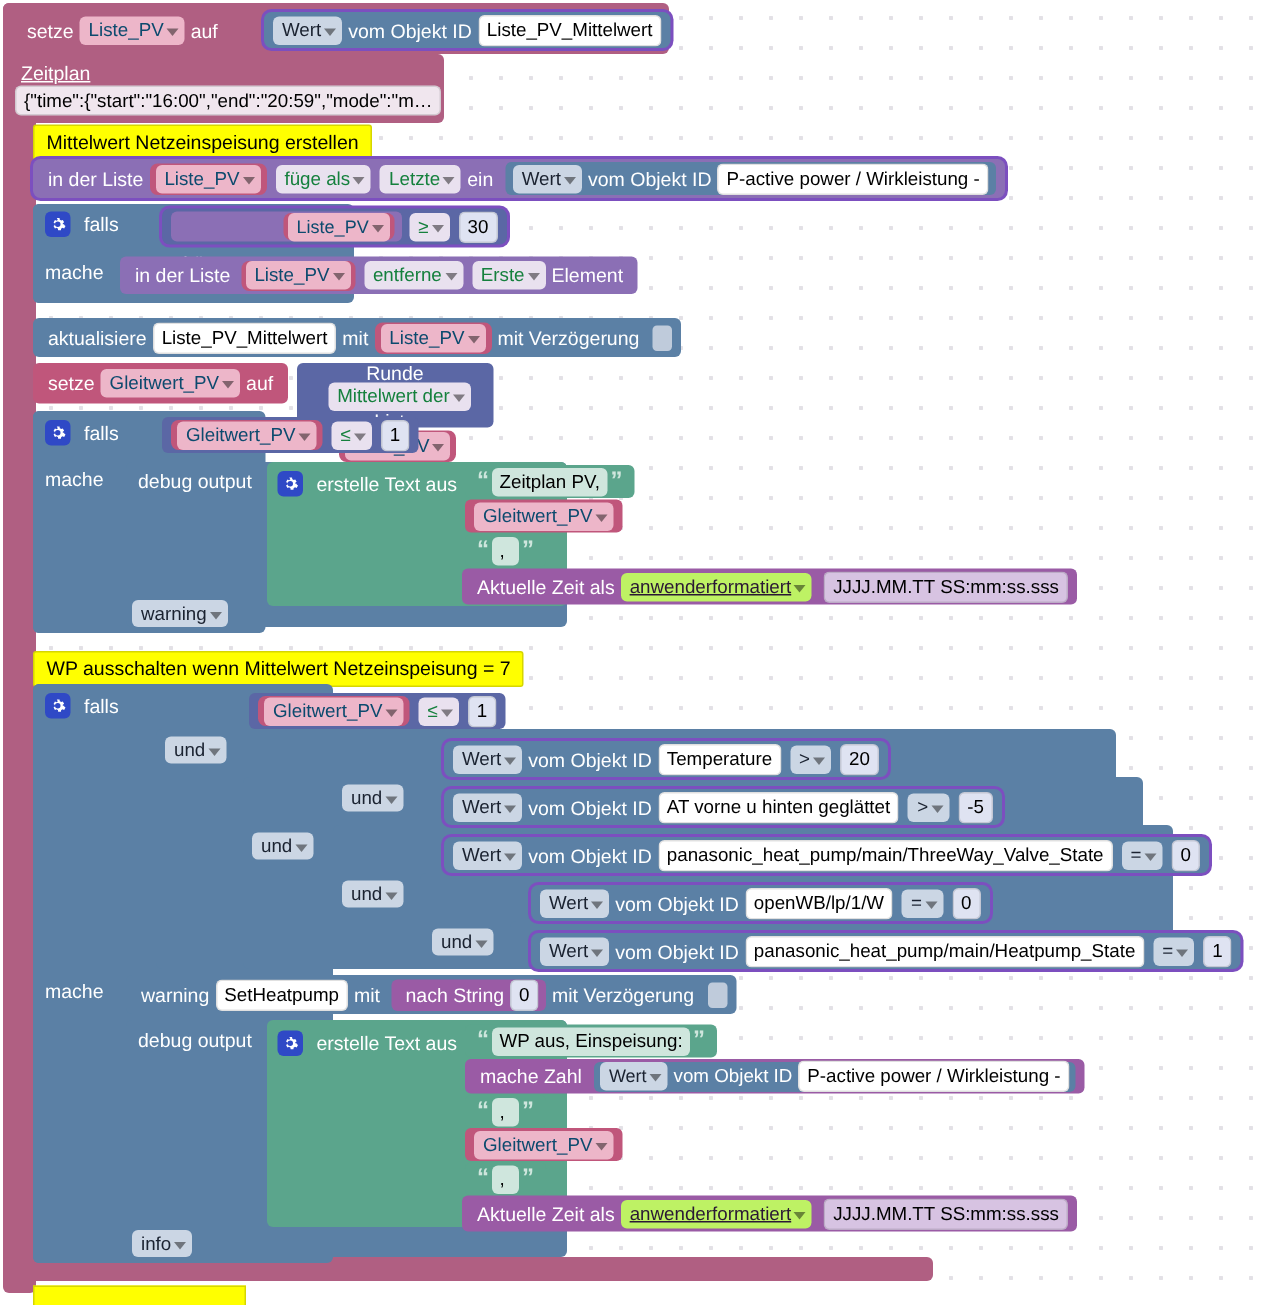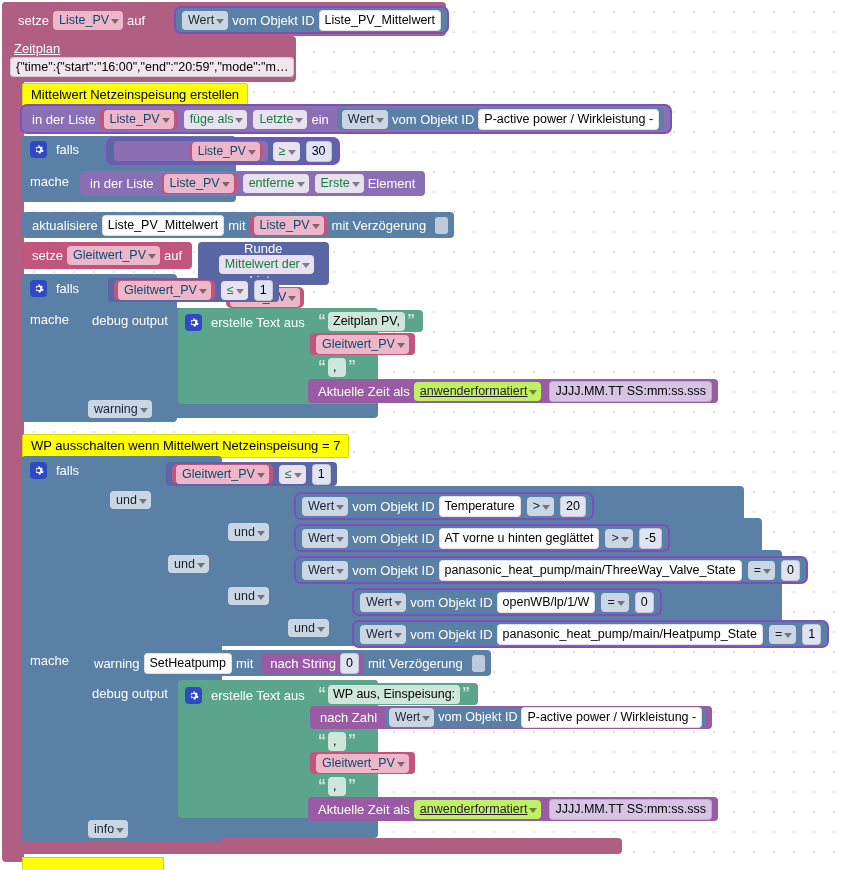--- a/index.html
+++ b/index.html
@@ -409,21 +409,21 @@
     </span>
     <span class="lbl">erstelle Text aus</span>
   </div>
   <div class="blk c-green" style="left:310px;top:683px;height:22px;">
     <span class="q">“</span>
     <span class="fld" style="background:#cfe6dd;border:none;">WP aus, Einspeisung:</span>
     <span class="q">”</span>
   </div>
 
   <div class="blk c-violet" style="left:310px;top:706px;height:23px;">
-    <span class="lbl">nach Zahl</span>
+    <span class="lbl">mache Zahl</span>
     <span class="blk c-control" style="position:relative;height:20px;padding:0 4px;border-radius:4px;margin-left:4px;">
       <span class="dd bluef" style="font-size:12px;">Wert</span>
       <span class="lbl" style="font-size:12.5px;">vom Objekt ID</span>
       <span class="fld">P-active power / Wirkleistung -</span>
     </span>
   </div>
   <div class="blk c-green" style="left:310px;top:730px;height:22px;">
     <span class="q">“</span>
     <span class="fld" style="background:#cfe6dd;border:none;min-width:8px;">,</span>
     <span class="q">”</span>

